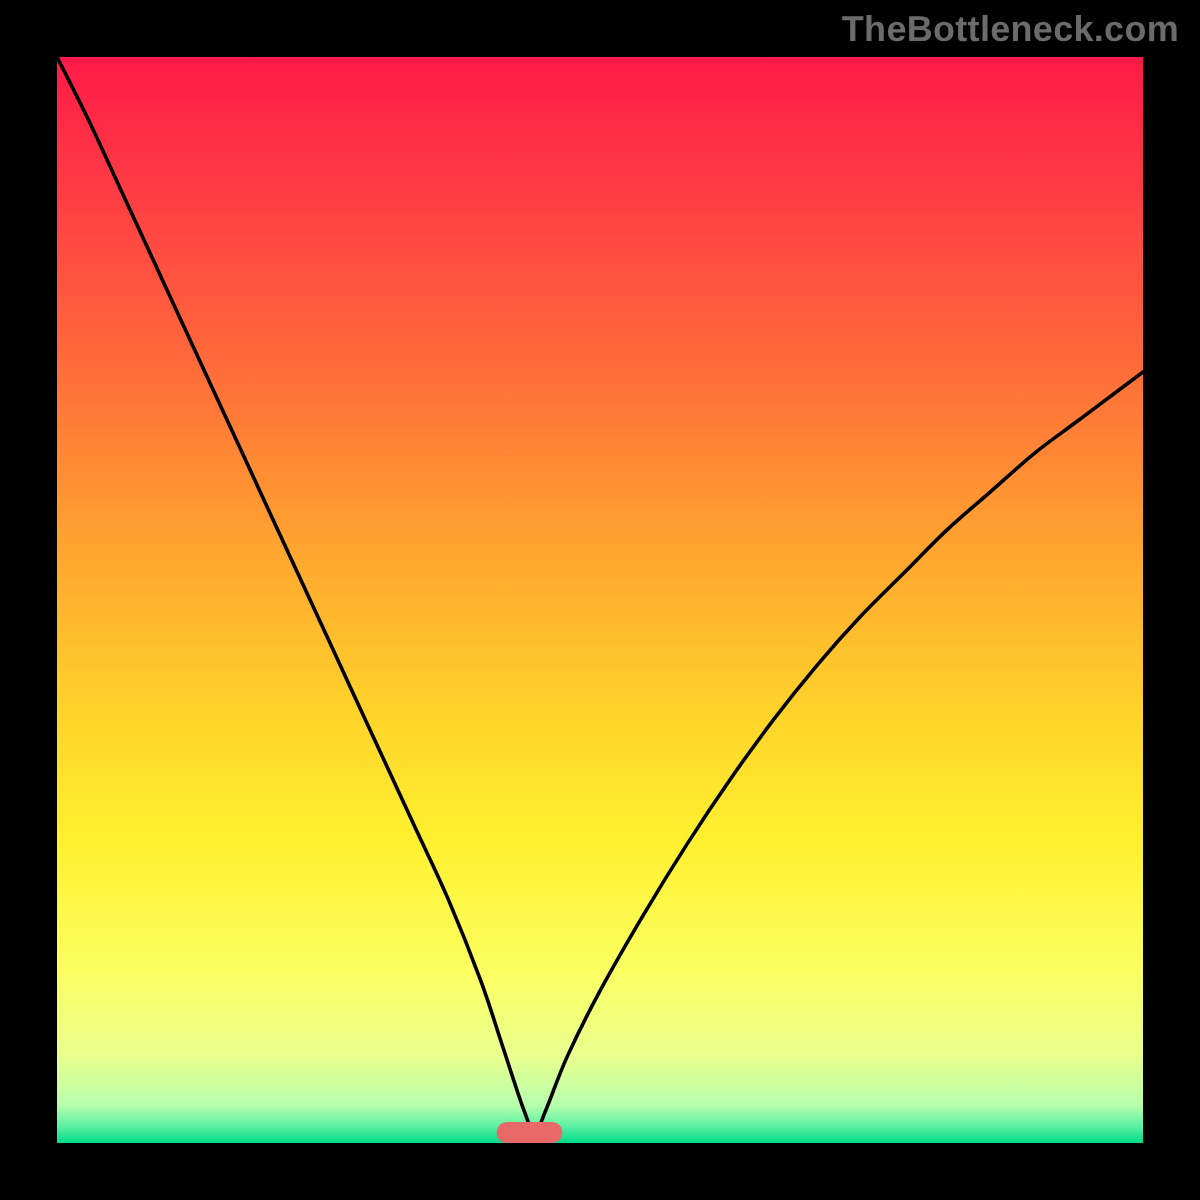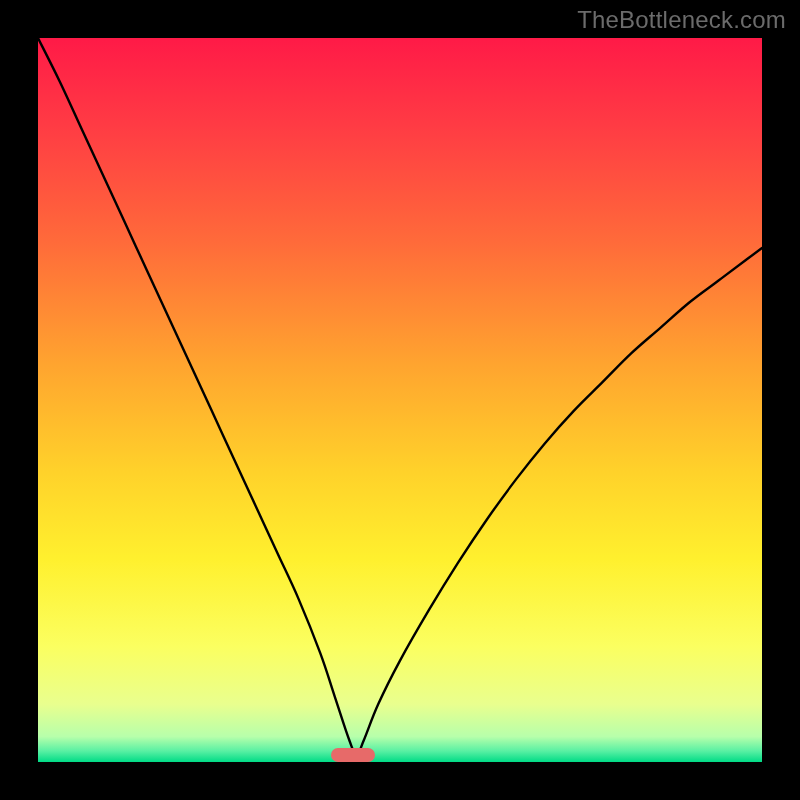--- a/index.html
+++ b/index.html
@@ -40,21 +40,21 @@
     left: 0;
     width: 100%;
     height: 100%;
   }
   .watermark {
     position: absolute;
     top: 6px;
     right: 14px;
     color: #6b6b6b;
     font-size: 24px;
-    font-weight: 400;
+    font-weight: 700;
     letter-spacing: 0.2px;
     user-select: none;
   }
   .dip-marker {
     position: absolute;
     width: 44px;
     height: 14px;
     border-radius: 7px;
     background: #e76a69;
     transform: translate(-50%, -50%);

